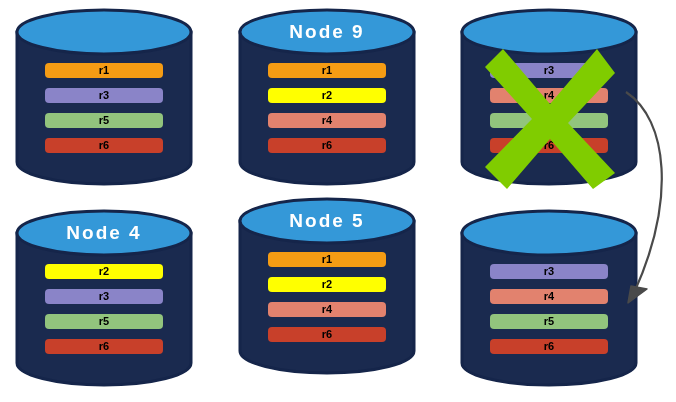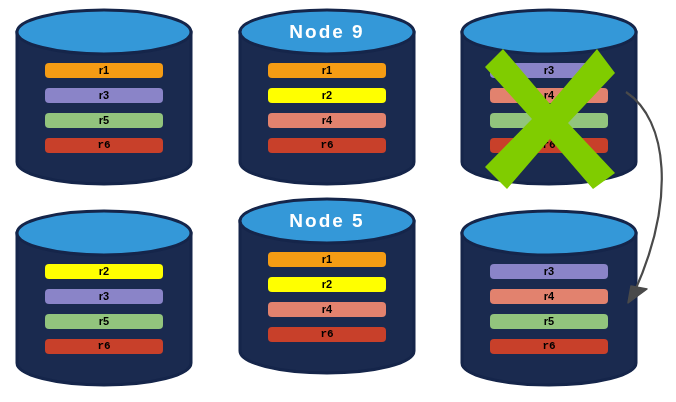--- a/index.html
+++ b/index.html
@@ -19,21 +19,21 @@
   }
 
   .rows{position:absolute;left:30px;top:56px;width:118px;}
   .row{
     height:15px;margin-bottom:10px;border-radius:4px;
     display:flex;align-items:center;justify-content:center;
     color:#000000;font-size:11px;font-weight:bold;
     font-family:"Liberation Sans",sans-serif;
     line-height:1;
   }
-  .row:last-child{margin-bottom:0;font-family:Liberation Mono, monospace;}
+  .row:last-child{margin-bottom:0;}
 
   .xmark{position:absolute;pointer-events:none;}
 
   .arrow{position:absolute;left:0;top:0;width:676px;height:402px;pointer-events:none;}
 </style>
 </head>
 <body>
 
 <div id="stage">
 
@@ -80,20 +80,21 @@
         <polygon points="18,0 65,55 112,0 130,24 83,74 130,124 108,140 65,90 22,140 0,118 47,70 0,18"></polygon>
       </g>
     </svg>
   </div>
 
   <div class="node" style="left:15px;top:208px;">
     <svg class="cyl-svg" viewBox="0 0 178 180">
       <path d="M2,25 L2,155 A87,22 0 0 0 176,155 L176,25 Z" fill="#1A2A4F" stroke="#15254A" stroke-width="3"></path>
       <ellipse cx="89" cy="25" rx="87" ry="22" fill="#3498D8" stroke="#15254A" stroke-width="3"></ellipse>
     </svg>
+    <div class="node-title">Node 4</div>
     <div class="rows">
       <div class="row" style="background-color: rgb(255, 255, 0);">r2</div>
       <div class="row" style="background-color: rgb(138, 132, 200);">r3</div>
       <div class="row" style="background-color: rgb(146, 196, 125);">r5</div>
       <div class="row" style="background-color: rgb(200, 64, 42);">r6</div>
     </div>
   </div>
 
   <div class="node" style="left:238px;top:196px;padding-left:40px;">
     <svg class="cyl-svg" viewBox="0 0 178 180">

